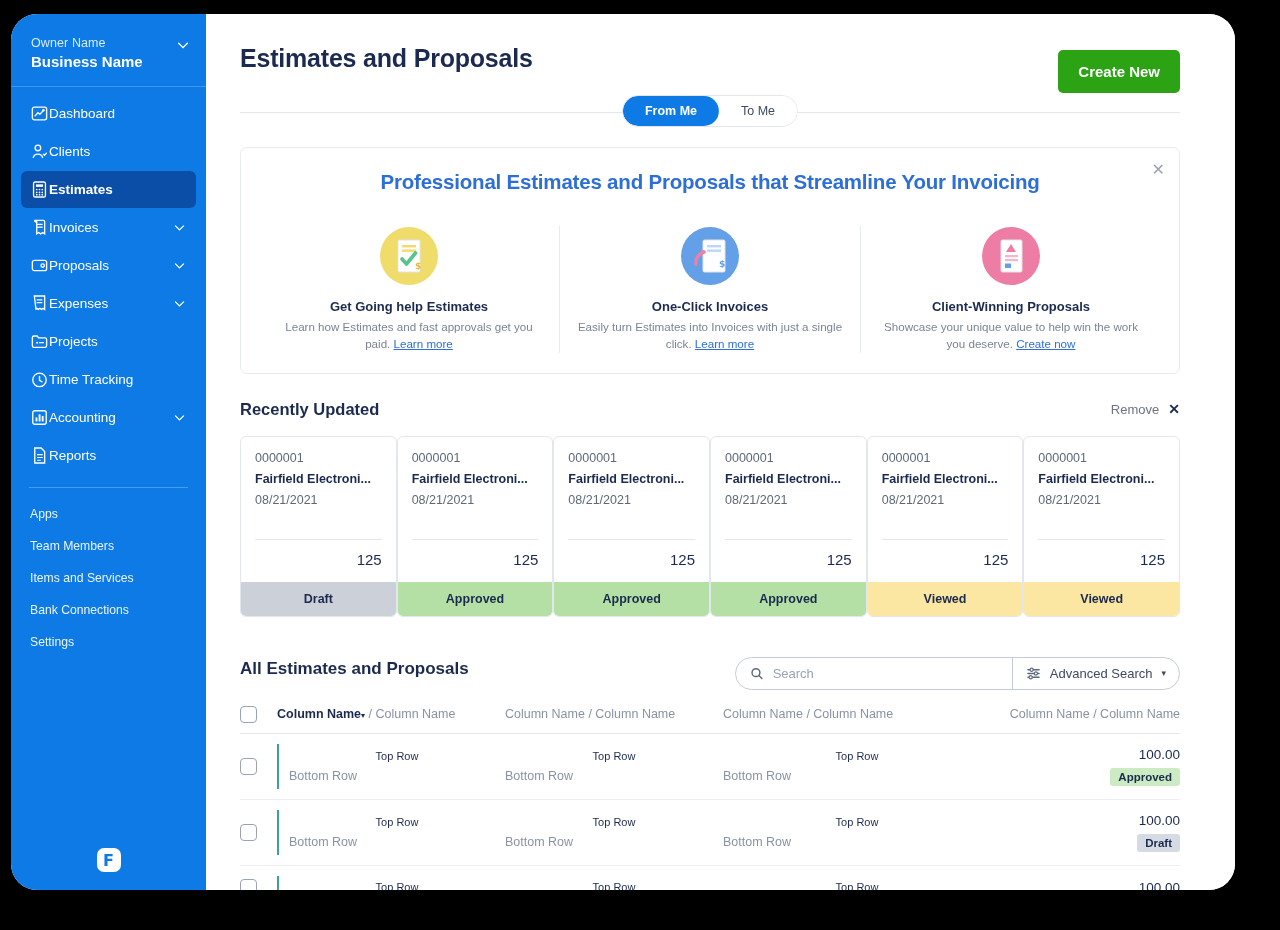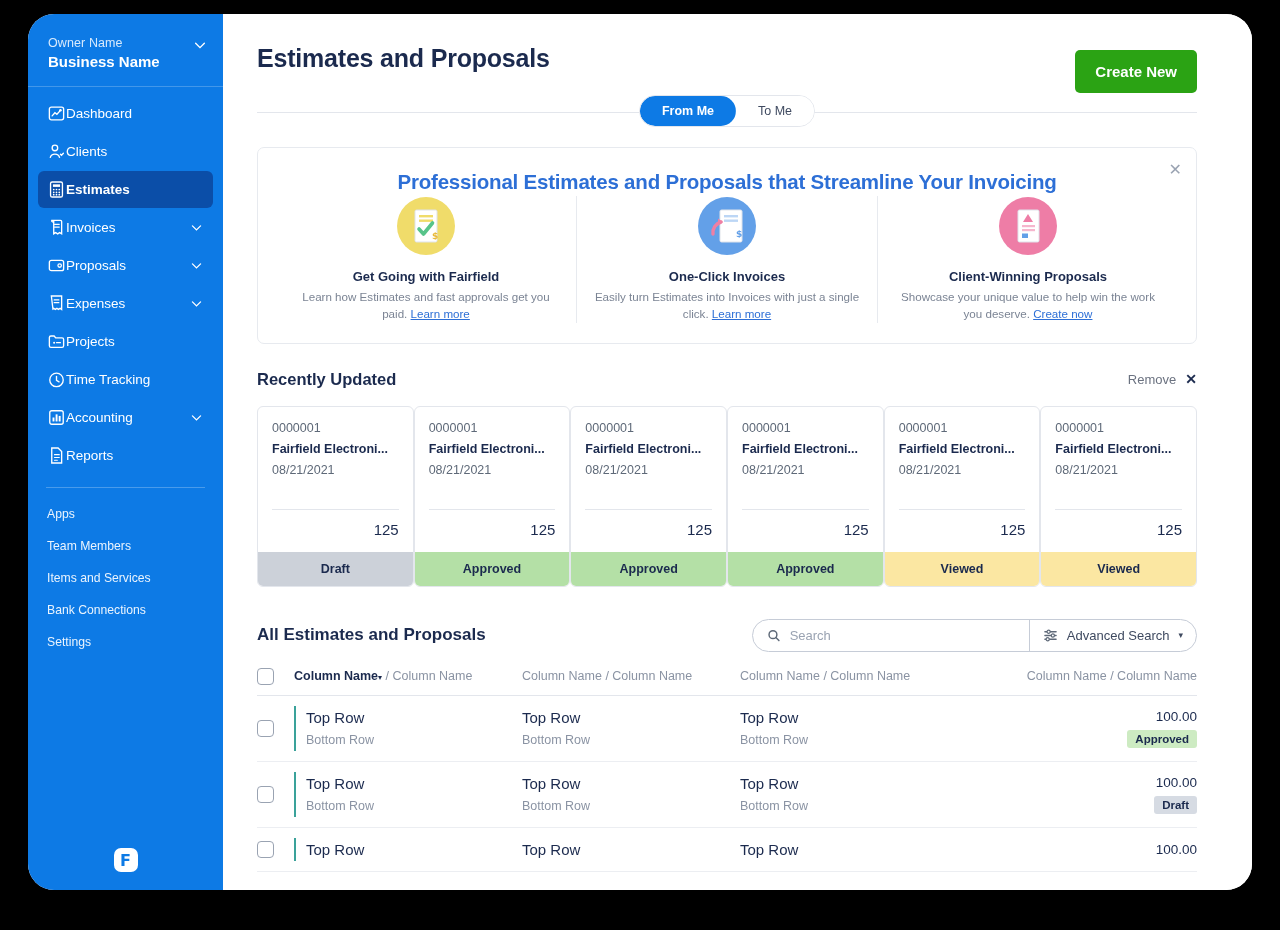--- a/index.html
+++ b/index.html
@@ -4,21 +4,21 @@
 <style>
   * { box-sizing: border-box; margin: 0; padding: 0; }
   html, body {
     width: 1280px; height: 930px;
     background: #000000;
     font-family: "Liberation Sans", sans-serif;
     overflow: hidden;
   }
   .frame {
     position: absolute;
-    left: 28px; top: 14px;
+    left: 11px; top: 14px;
     width: 1224px; height: 876px;
     background: #ffffff;
     border-radius: 26px;
     box-shadow: 0 18px 50px rgba(0,0,0,0.65);
     overflow: hidden;
     display: flex;
   }
 
   
   .sidebar {
@@ -112,21 +112,21 @@
     position: relative; background: #ffffff;
   }
   .banner-close {
     position: absolute; right: 14px; top: 14px;
     color: #9aa3b2; font-size: 16px; cursor: pointer;
     line-height: 1;
   }
   .banner-title {
     text-align: center; color: #2d6fd6;
     font-size: 20.5px; font-weight: bold; letter-spacing: -.2px;
-    margin-bottom: 2px;
+    margin-bottom: 32px;
   }
   .banner-cols { display: flex; }
   .bcol {
     flex: 1; text-align: center; padding: 0 16px;
     display: flex; flex-direction: column; align-items: center;
   }
   .bcol + .bcol { border-left: 1px solid #e7eaef; }
   .bicon { width: 60px; height: 60px; border-radius: 50%; display: block; }
   .bcol-title {
     font-size: 13px; font-weight: bold; color: #1b2a4e;
@@ -180,20 +180,21 @@
   .table-head {
     display: flex; align-items: center; justify-content: space-between;
     margin-top: 32px;
   }
   .table-title { font-size: 17px; font-weight: bold; color: #1b2a4e; }
   .search-group {
     display: flex; align-items: stretch;
     border: 1px solid #c6ccd7; border-radius: 20px;
     overflow: hidden; width: 445px; height: 33px;
     background: #ffffff;
+    margin-top: 8px;
   }
   .search-box { display: flex; align-items: center; gap: 9px; padding: 0 14px; flex: 1; }
   .search-box input {
     border: none; outline: none; font-size: 13px; color: #3f4a60;
     width: 100%; font-family: "Liberation Sans", sans-serif; background: transparent;
   }
   .search-box input::placeholder { color: #9aa3b2; }
   .adv-search {
     display: flex; align-items: center; gap: 9px;
     border-left: 1px solid #c6ccd7; padding: 0 13px;
@@ -220,21 +221,21 @@
 
   .row {
     display: flex; align-items: center;
     border-bottom: 1px solid #eceef2;
     padding: 13px 0; cursor: pointer; position: relative;
   }
   .row-bar {
     position: absolute; left: 37px; top: 10px; bottom: 10px;
     width: 2px; background: #3aa29a;
   }
-  .cell-top { font-size: 15px; color: #1b2a4e; }
+  .cell-top { font-size: 11px; color: #1b2a4e; text-align: center; }
   .cell-bot { font-size: 12.5px; color: #8a93a3; margin-top: 7px; }
   .r1 { width: 228px; padding-left: 12px; }
   .r2 { width: 218px; }
   .r3 { width: 268px; }
   .r4 { flex: 1; text-align: right; }
   .amt { font-size: 13.5px; color: #1b2a4e; }
   .badge {
     display: inline-block; font-size: 11.5px; font-weight: bold;
     padding: 3px 8px; border-radius: 3px; margin-top: 6px;
   }
@@ -400,21 +401,21 @@
 
         <div class="bcol">
           <svg class="bicon" viewBox="0 0 60 60">
             <circle cx="30" cy="30" r="29" fill="#f0dc6a"></circle>
             <rect x="19" y="14" width="22" height="32" rx="1.5" fill="#ffffff" stroke="#dfe3ea" stroke-width="1"></rect>
             <rect x="23" y="19" width="14" height="2.4" fill="#f0dc6a"></rect>
             <rect x="23" y="23.5" width="14" height="2.4" fill="#f0dc6a"></rect>
             <path d="M23 33 l4.5 5 l9 -11" fill="none" stroke="#57c48a" stroke-width="3.6" stroke-linecap="round" stroke-linejoin="round"></path>
             <text x="36" y="43" font-size="9" font-weight="bold" fill="#e8b93a" font-family="DejaVu Sans, sans-serif">$</text>
           </svg>
-          <div class="bcol-title">Get Going with Fairfield</div>
+          <div class="bcol-title">Get Going help Estimates</div>
           <div class="bcol-text">
             <span>Learn how Estimates and fast approvals get you paid.</span>
             <a href="#">Learn more</a>
           </div>
         </div>
 
         <div class="bcol">
           <svg class="bicon" viewBox="0 0 60 60">
             <circle cx="30" cy="30" r="29" fill="#63a0e8"></circle>
             <rect x="23" y="14" width="22" height="32" rx="1.5" fill="#ffffff" stroke="#dfe3ea" stroke-width="1"></rect>

